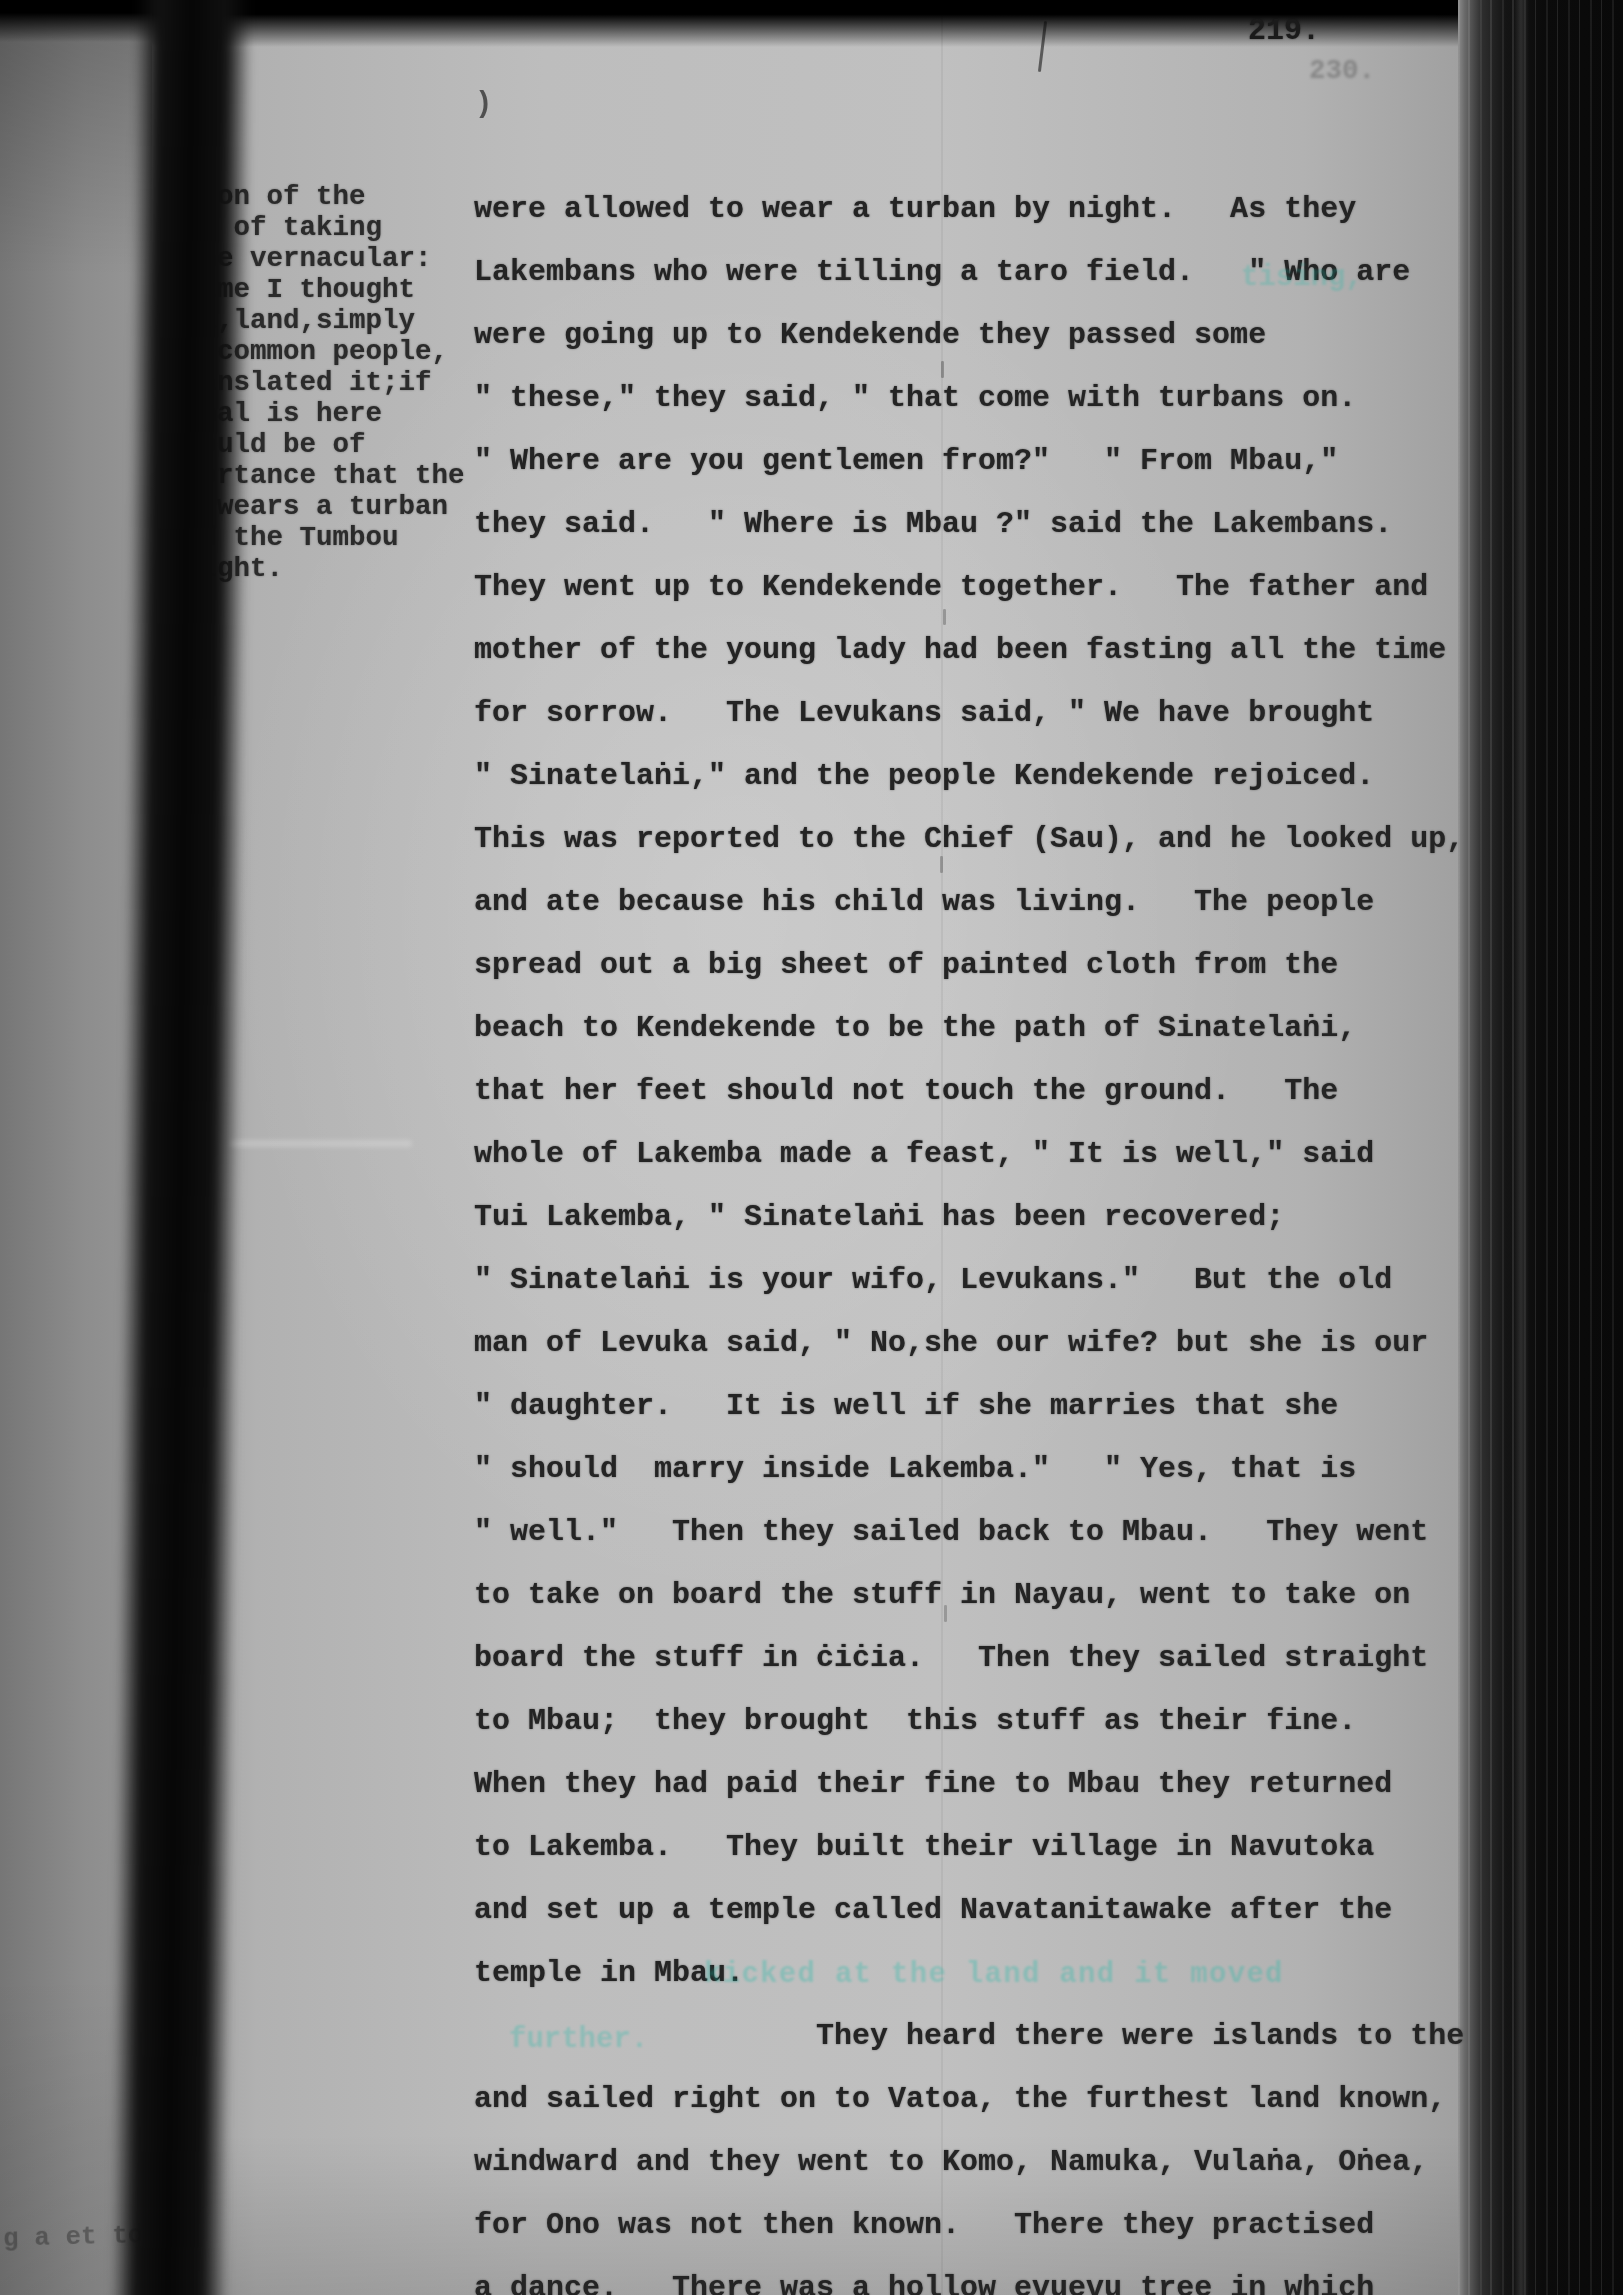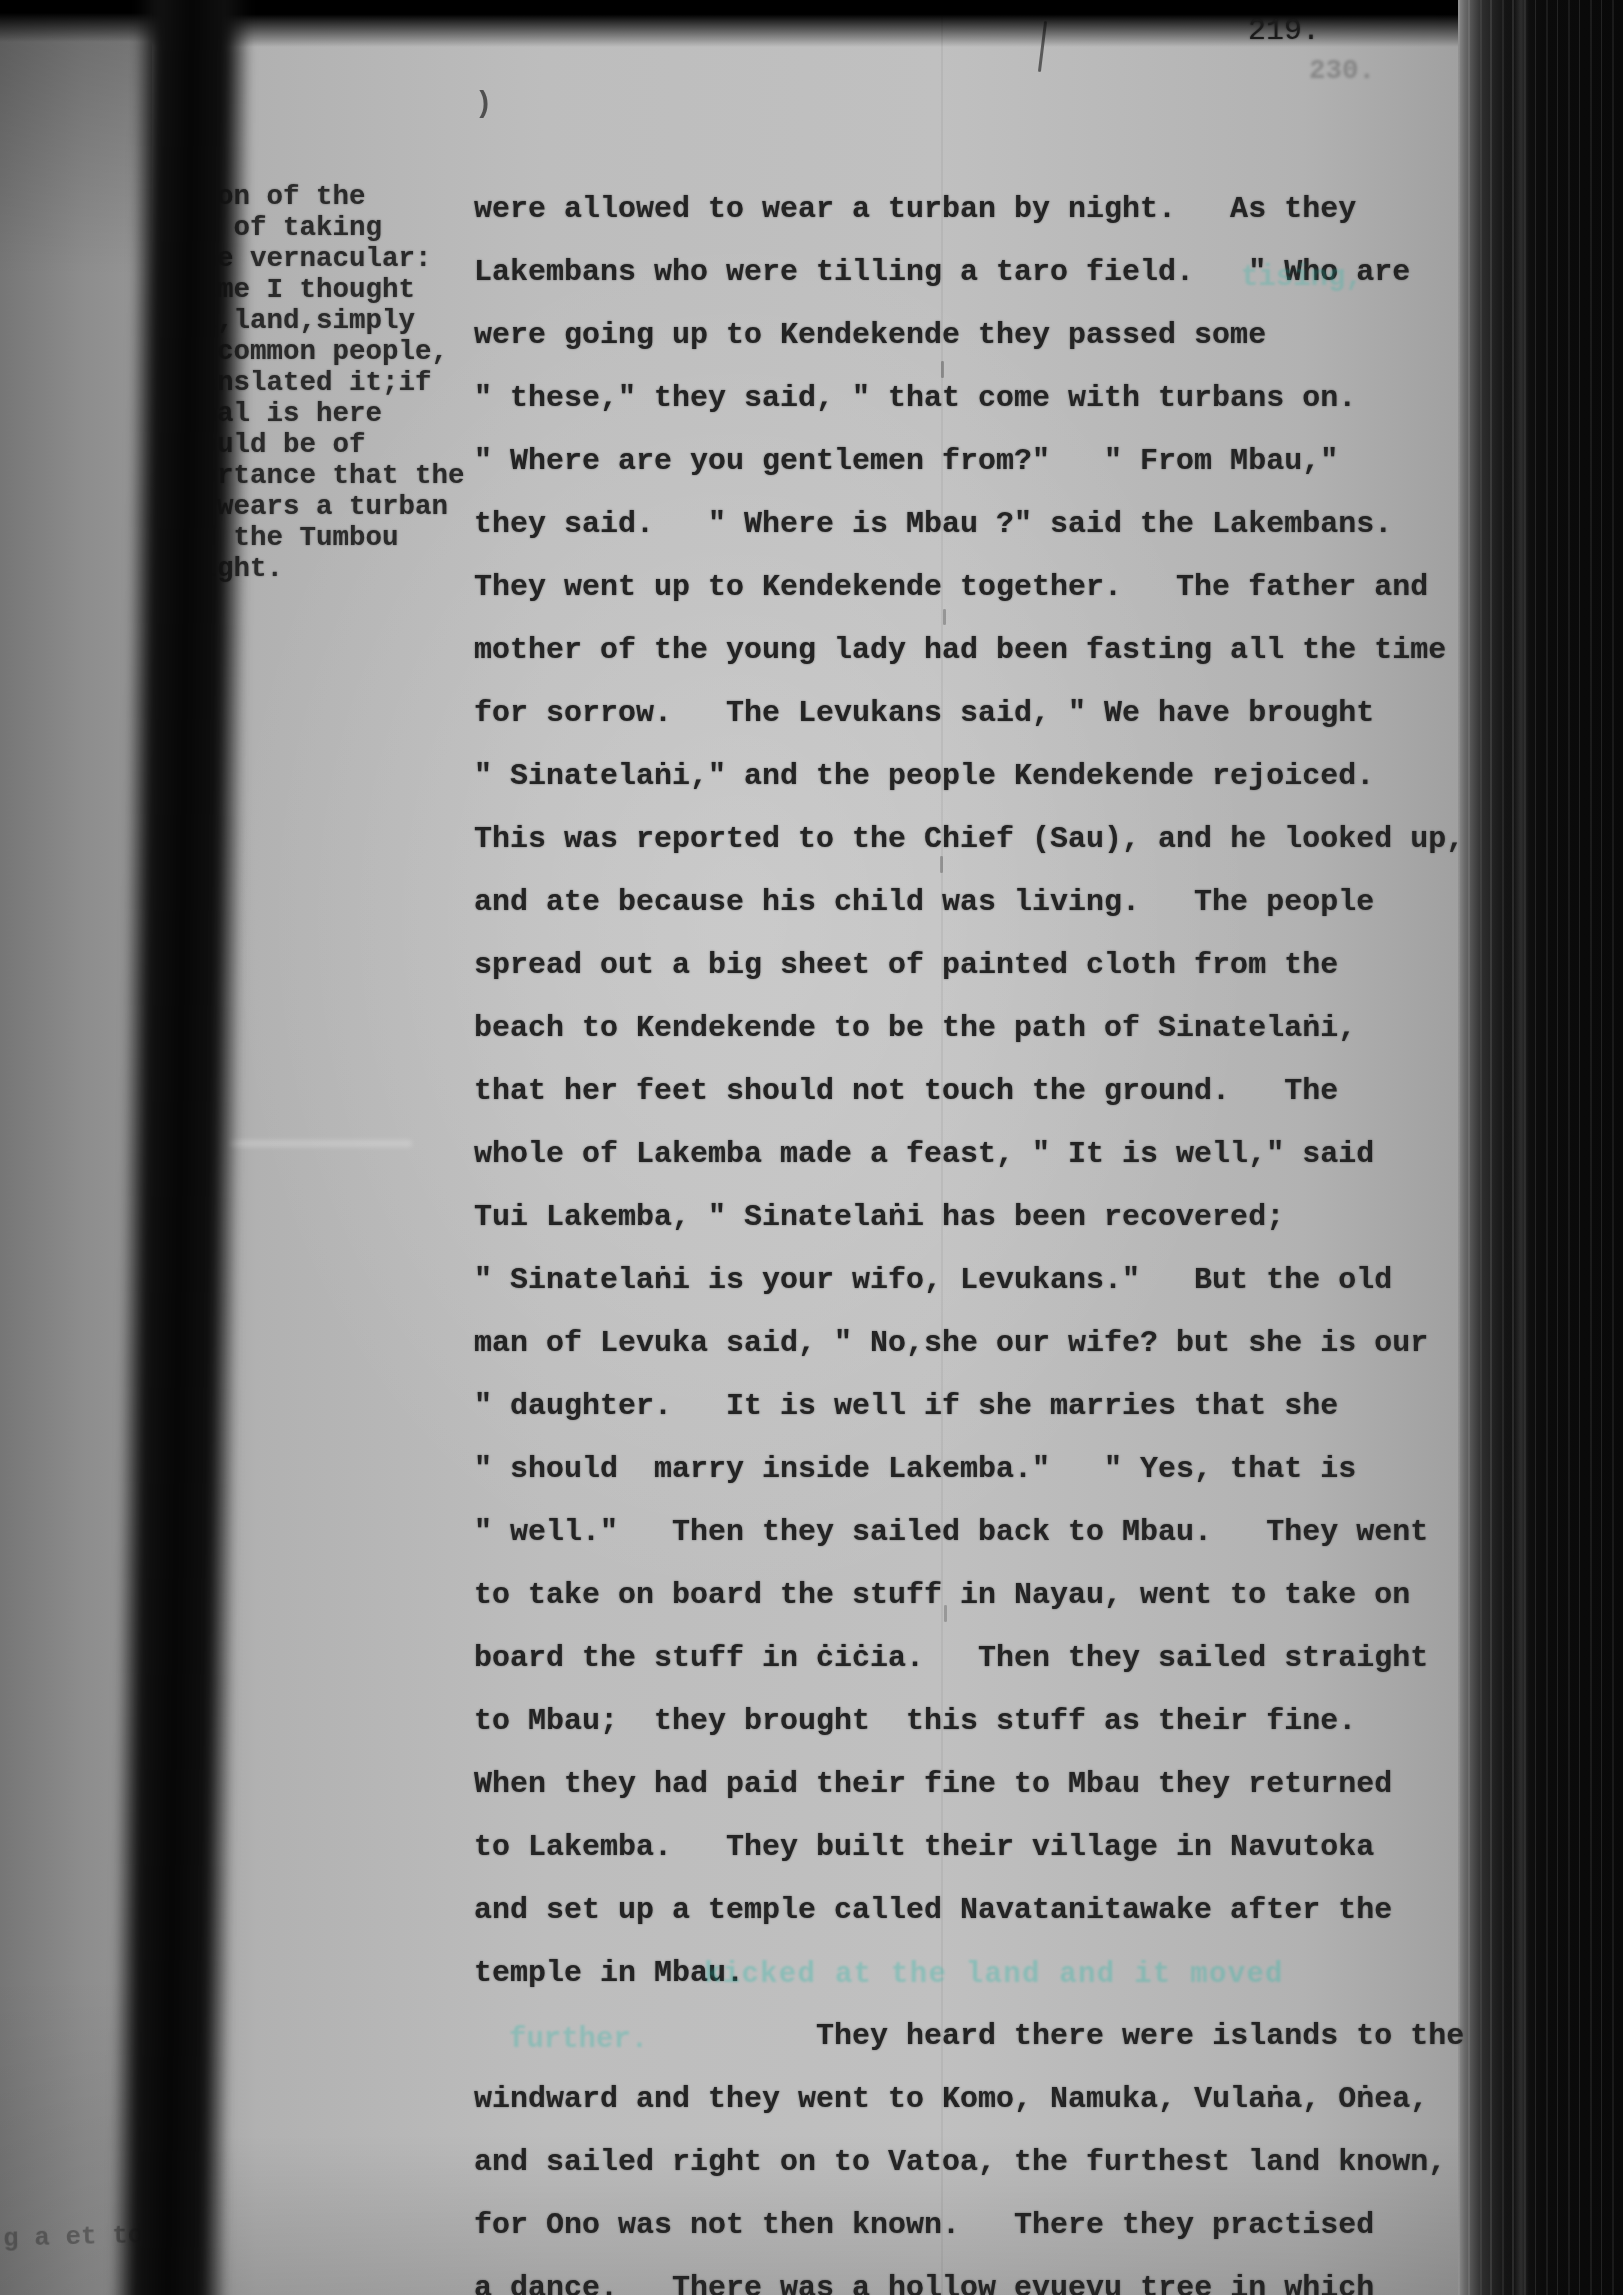--- a/index.html
+++ b/index.html
@@ -50,21 +50,21 @@
   #body-text .indent{padding-left:191px;text-align:right;}
   #margin-note{
     position:absolute;left:184px;top:181px;
     font-size:27.5px;font-weight:bold;line-height:31px;color:#2b2b2b;
     text-shadow:0 0 2px rgba(25,25,25,.5);
     filter:blur(0.3px);
   }
   .u{text-decoration-thickness:2.6px;text-underline-offset:4.6px;}
   #page-number{
     position:absolute;left:1248px;top:14.4px;
-    font-size:30px;font-weight:normal;color:#1b1b1b;
+    font-size:30px;font-weight:bold;color:#1b1b1b;
     text-shadow:0 0 2px rgba(0,0,0,.5);filter:blur(0.3px);
   }
   #page-number-ghost{
     position:absolute;left:1309px;top:55px;
     font-size:27.5px;font-weight:bold;color:#555;opacity:.45;filter:blur(1.6px);
   }
   .ghost{position:absolute;font-weight:bold;color:#14b8a6;white-space:pre;}
   #ghost-tising{left:1241px;top:261px;font-size:29px;opacity:.25;filter:blur(1px);}
   #ghost-kicked{left:704px;top:1958px;font-size:29px;opacity:.3;filter:blur(0.8px);letter-spacing:1.3px;}
   #ghost-further{left:474px;top:2023px;font-size:29px;opacity:.28;filter:blur(0.8px);margin-left:35px;}
@@ -132,22 +132,22 @@
       <div class="tline">" should  marry inside Lakemba."   " Yes, that is</div>
       <div class="tline">" well."   Then they sailed back to Mbau.   They went</div>
       <div class="tline">to take on board the stuff in Nayau, went to take on</div>
       <div class="tline">board the stuff in ċiċia.   Then they sailed straight</div>
       <div class="tline">to Mbau;  they brought  this stuff as their fine.</div>
       <div class="tline">When they had paid their fine to Mbau they returned</div>
       <div class="tline">to Lakemba.   They built their village in Navutoka</div>
       <div class="tline">and set up a temple called Navatanitawake after the</div>
       <div class="tline">temple in Mbau.</div>
       <div class="tline indent">They heard there were islands to the</div>
+      <div class="tline">and sailed right on to Vatoa, the furthest land known,</div>
       <div class="tline">windward and they went to Komo, Namuka, Vulaṅa, Oṅea,</div>
-      <div class="tline">and sailed right on to Vatoa, the furthest land known,</div>
       <div class="tline">for Ono was not then known.   There they practised</div>
       <div class="tline"><span>a dance.   There was a hollow </span><span class="u">evuevu</span><span> tree in which</span></div>
     </div>
 
   <div class="ghost" id="paren-mark">)</div>
   <div class="ghost" id="ghost-tising">tising,</div>
   <div class="ghost" id="ghost-kicked">kicked at the land and it moved</div>
   <div class="ghost" id="ghost-further">further.</div>
   <div class="ghost" id="corner-fragment">g a et to</div>
 

